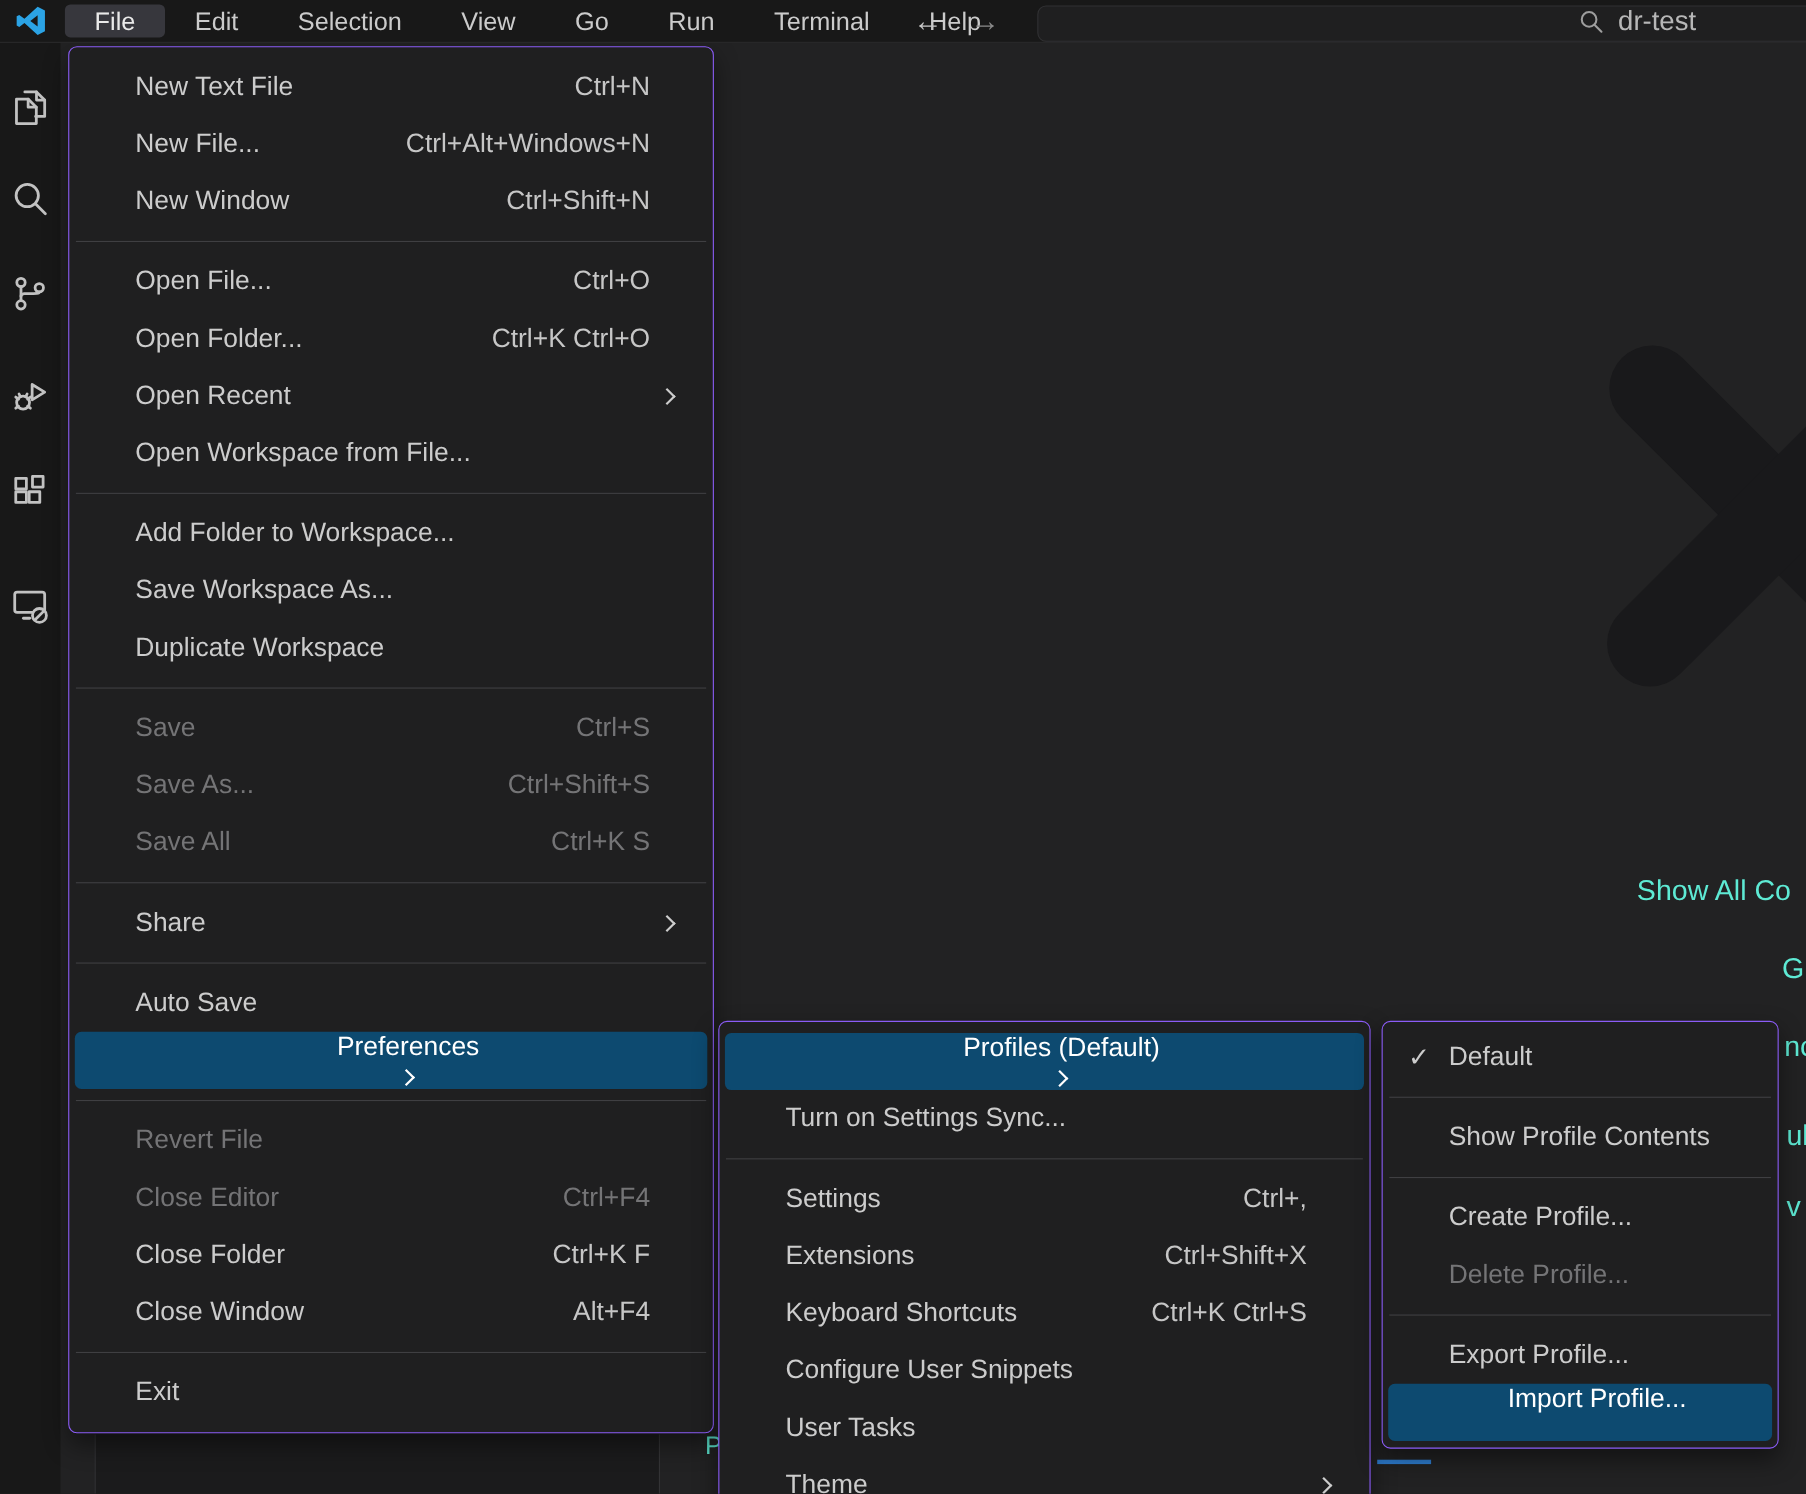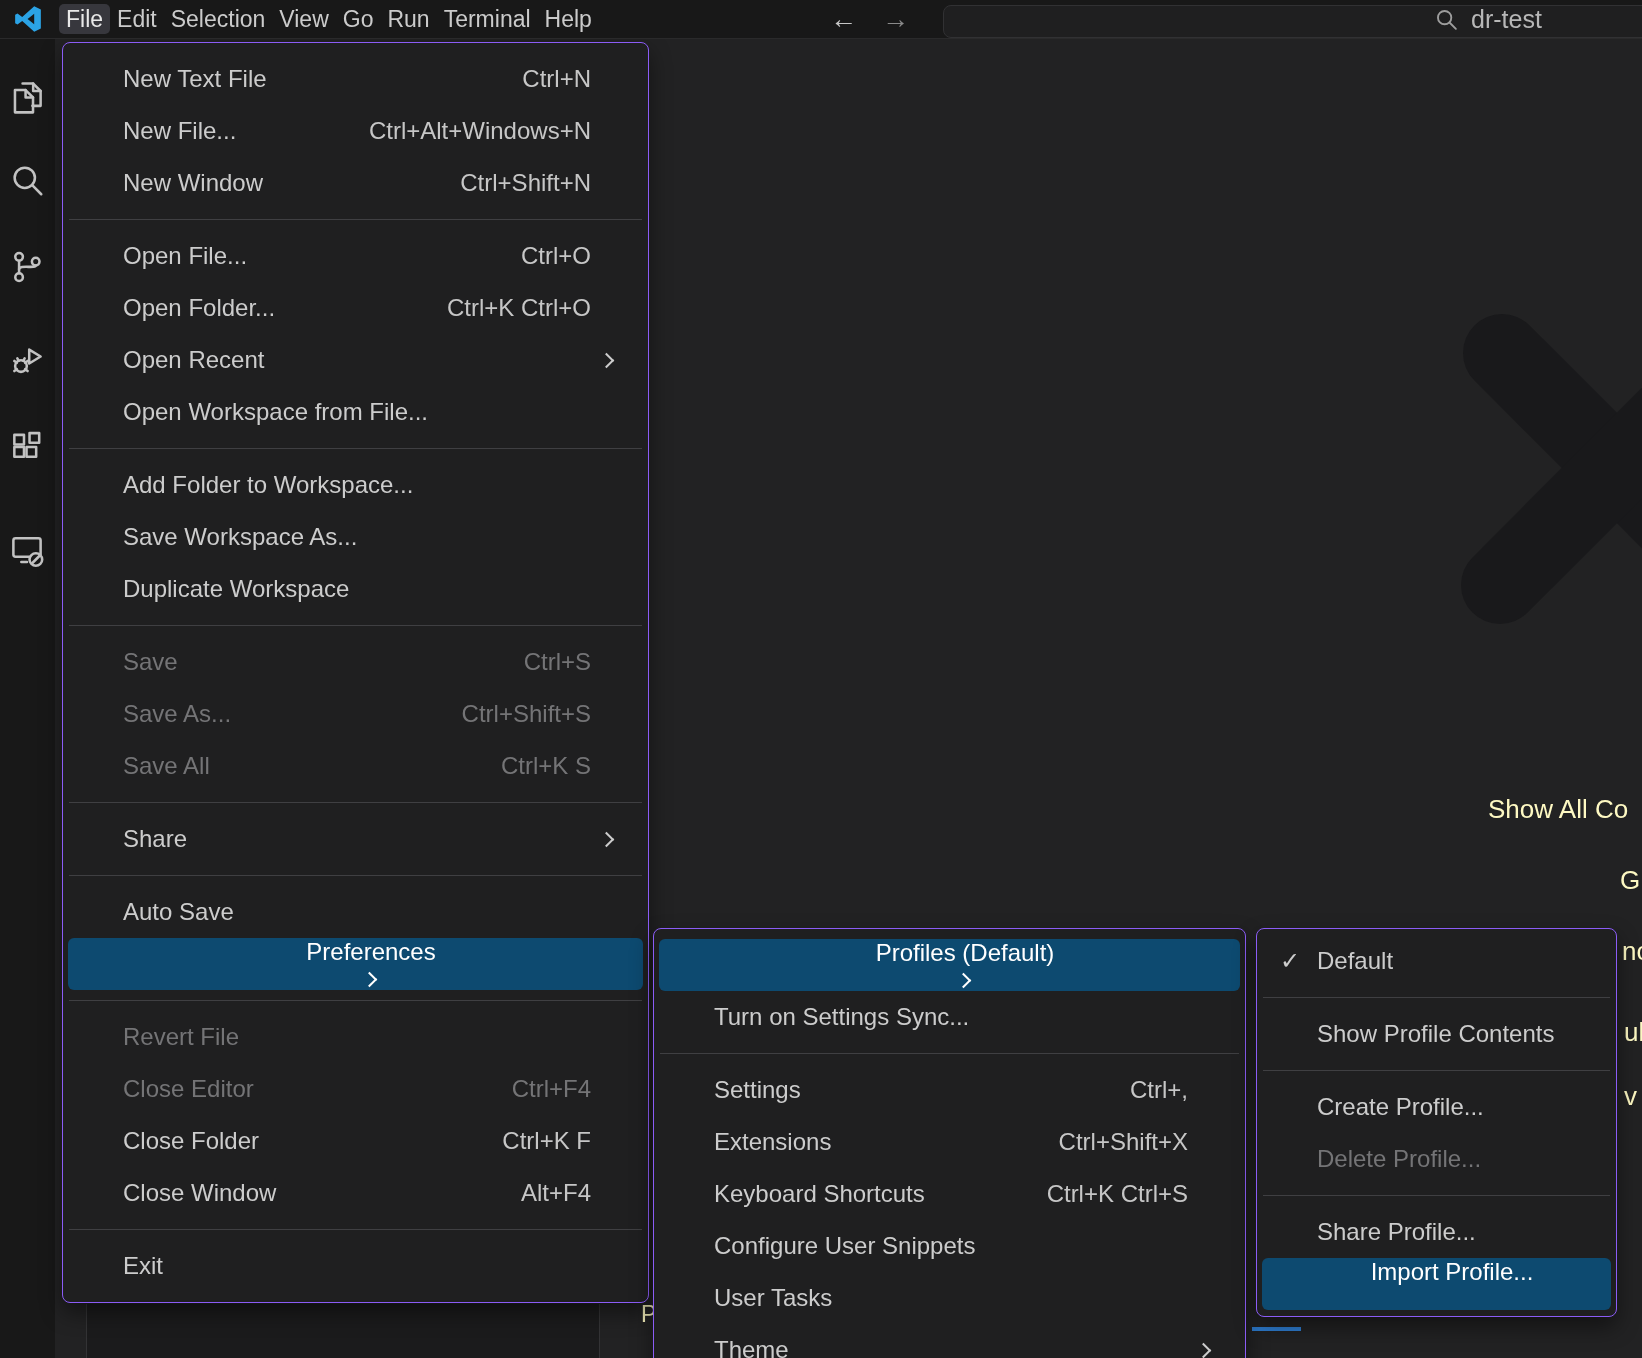--- a/index.html
+++ b/index.html
@@ -6,38 +6,38 @@
   body{
     width:1642px;height:1358px;overflow:hidden;position:relative;
     background:var(--editor-bg,#222223);
     font-family:"Liberation Sans",sans-serif;
     -webkit-font-smoothing:antialiased;
   }
   
   .titlebar{position:absolute;left:0;top:0;width:1642px;height:38px;background:var(--chrome-bg,#181818);border-bottom:1px solid #2a2a2b;z-index:50;}
   .logo{position:absolute;left:13px;top:4px;width:30px;height:30px;}
   .menubar{position:absolute;left:59px;top:4px;height:30px;display:flex;align-items:stretch;}
-  .mb-item{padding:0 7px;font-size:23px;color:#cbcbcb;display:flex;align-items:center;border-radius:5px;white-space:nowrap;}
+  .mb-item{padding:0 27px;font-size:23px;color:#cbcbcb;display:flex;align-items:center;border-radius:5px;white-space:nowrap;}
   .mb-item.active{background:#37373d;color:#e9e9e9;}
   .nav-arrow{position:absolute;top:0;height:38px;display:flex;align-items:center;font-size:27px;color:#c6c6c6;}
   .nav-arrow.disabled{color:#8a8a8a;}
   #nav-back{left:830px;} #nav-forward{left:882px;}
   .cmd-box{position:absolute;left:943px;top:5px;width:712px;height:33px;background:#1f1f20;border:1px solid #313133;border-radius:8px;box-sizing:border-box;}
   .cmd-content{position:absolute;left:1434px;top:0;height:38px;display:flex;align-items:center;gap:12px;}
   .cmd-content .q{font-size:25px;color:#b7b7b7;}
   
   .activitybar{position:absolute;left:0;top:38px;width:55px;height:1320px;background:var(--chrome-bg,#181818);z-index:5;}
   .ab-icon{position:absolute;left:8px;width:38px;height:38px;}
   .ab-icon svg{width:38px;height:38px;stroke:#c2c2c2;fill:none;stroke-width:1.6;stroke-linecap:round;stroke-linejoin:round;}
   
   .wm{position:absolute;width:430px;height:78px;border-radius:39px;background:#19191b;z-index:1;}
   #wm-a{left:1463px;top:314px;transform:rotate(45deg);transform-origin:39px 39px;}
   #wm-b{left:1461px;top:546px;transform:rotate(-45deg);transform-origin:39px 39px;}
   
-  .frag{position:absolute;color:#fef9c3;z-index:2;white-space:nowrap;line-height:1.15;}
+  .frag{position:absolute;color:#5eead4;z-index:2;white-space:nowrap;line-height:1.15;}
   .bottom-strip{position:absolute;left:86px;top:1304px;width:512px;height:54px;background:#1b1b1c;border-left:1px solid #333335;border-right:1px solid #333335;z-index:2;}
   .blue-underline{position:absolute;left:1252px;top:1327px;width:49px;height:4px;background:var(--link-blue,#2f80d6);z-index:3;}
   
   .menu-panel{position:absolute;background:var(--menu-bg,#1f1f20);border:1px solid #8b5cf6;border-radius:8px;box-shadow:0 10px 22px rgba(0,0,0,.45);padding:10px 0;box-sizing:border-box;}
   #file-menu{left:62px;top:42px;width:587px;z-index:10;}
   #prefs-menu{left:653px;top:928px;width:593px;z-index:11;}
   #profiles-menu{left:1256px;top:928px;width:361px;z-index:12;padding:6px 0;}
   .mi{position:relative;height:52px;display:flex;align-items:center;margin:0 5px;padding:0 24px 0 55px;border-radius:6px;color:#cccccc;font-size:24px;}
   .mi .check{position:absolute;left:12px;width:32px;text-align:center;font-size:24px;color:#cccccc;}
   .mi .label{flex:1;white-space:nowrap;overflow:hidden;}
@@ -344,21 +344,21 @@
     </div>
     <div class="mi disabled">
       <span class="check"></span>
       <span class="label">Delete Profile...</span>
       <span class="shortcut"></span>
       <span class="arrow"></span>
     </div>
     <div class="msep"></div>
     <div class="mi">
       <span class="check"></span>
-      <span class="label">Share Profile...</span>
+      <span class="label">Export Profile...</span>
       <span class="shortcut"></span>
       <span class="arrow"></span>
     </div>
     <div class="mi selected">
       <span class="check"></span>
       <span class="label">Import Profile...</span>
       <span class="shortcut"></span>
       <span class="arrow"></span>
     </div>
   </div>

